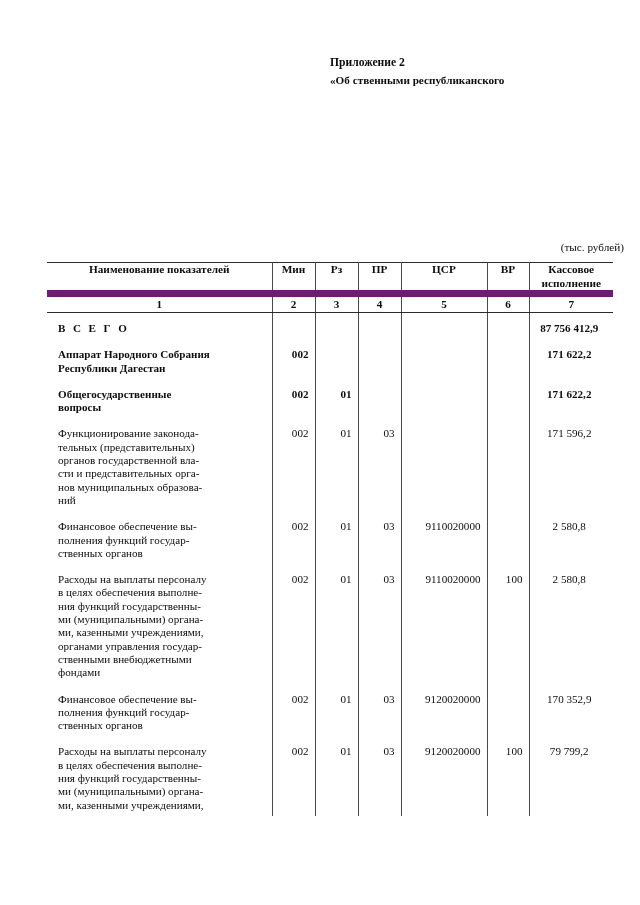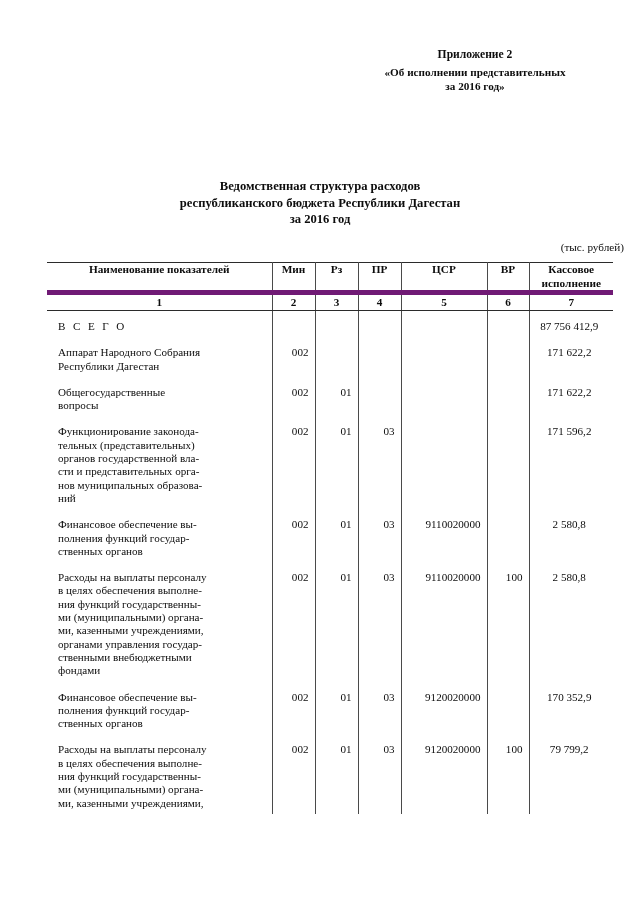--- a/index.html
+++ b/index.html
@@ -19,23 +19,23 @@
   .page {
     position: absolute;
     inset: 0;
     padding: 0;
   }
 
   
   .appendix-block {
     position: absolute;
     left: 330px;
-    top: 48px;
+    top: 56px;
     width: 290px;
-    text-align: center;
+    text-align: left;
     font-weight: bold;
     font-size: 11.2px;
     line-height: 14.2px;
   }
   .appendix-block .line1 {
     font-size: 11.6px;
     margin-bottom: 3px;
   }
 
   
@@ -85,21 +85,21 @@
     border-right: 1px solid #4a4a4a;
     padding: 0;
     vertical-align: top;
   }
   
   table.budget td:first-child, table.budget th:first-child { border-left: none; }
   table.budget td:last-child, table.budget th:last-child { border-right: none; }
 
   thead th {
     border-top: 1px solid #2b2b2b;
-    border-bottom: 5px solid #701a75;
+    border-bottom: 7px solid #701a75;
     text-align: center;
     font-weight: bold;
     font-size: 11.3px;
     line-height: 13.5px;
     padding: 6px 2px 6px;
     vertical-align: middle;
   }
   tr.numrow td {
     text-align: center;
     font-weight: bold;
@@ -119,45 +119,39 @@
   }
   tbody.body-rows td.col-code {
     text-align: right;
   }
   tbody.body-rows td.col-cash {
     text-align: center;
     padding-right: 10px;
     white-space: nowrap;
   }
   tbody.body-rows tr.bold td {
-    font-weight: normal;
+    font-weight: bold;
   }
   td.col-name .tl {
     display: block;
   }
   .spaced {
     letter-spacing: 2.4px;
   }
 </style>
 </head>
 <body>
 
 <div class="page">
 
   <div class="appendix-block">
     <div class="line1">Приложение 2</div>
-    <div>«Об исполнении представительных</div>
-    <div>за 2016 год»</div>
+    <div>«Об ственными республиканского</div>
   </div>
 
-  <div class="doc-title">
-    <div>Ведомственная структура расходов</div>
-    <div>республиканского бюджета Республики Дагестан</div>
-    <div>за 2016 год</div>
-  </div>
 
   <div class="units-note">(тыс. рублей)</div>
 
   <div class="table-wrap">
     <table class="budget">
       <colgroup>
         <col class="c-name">
           <col class="c-min">
           <col class="c-rz">
           <col class="c-pr">

